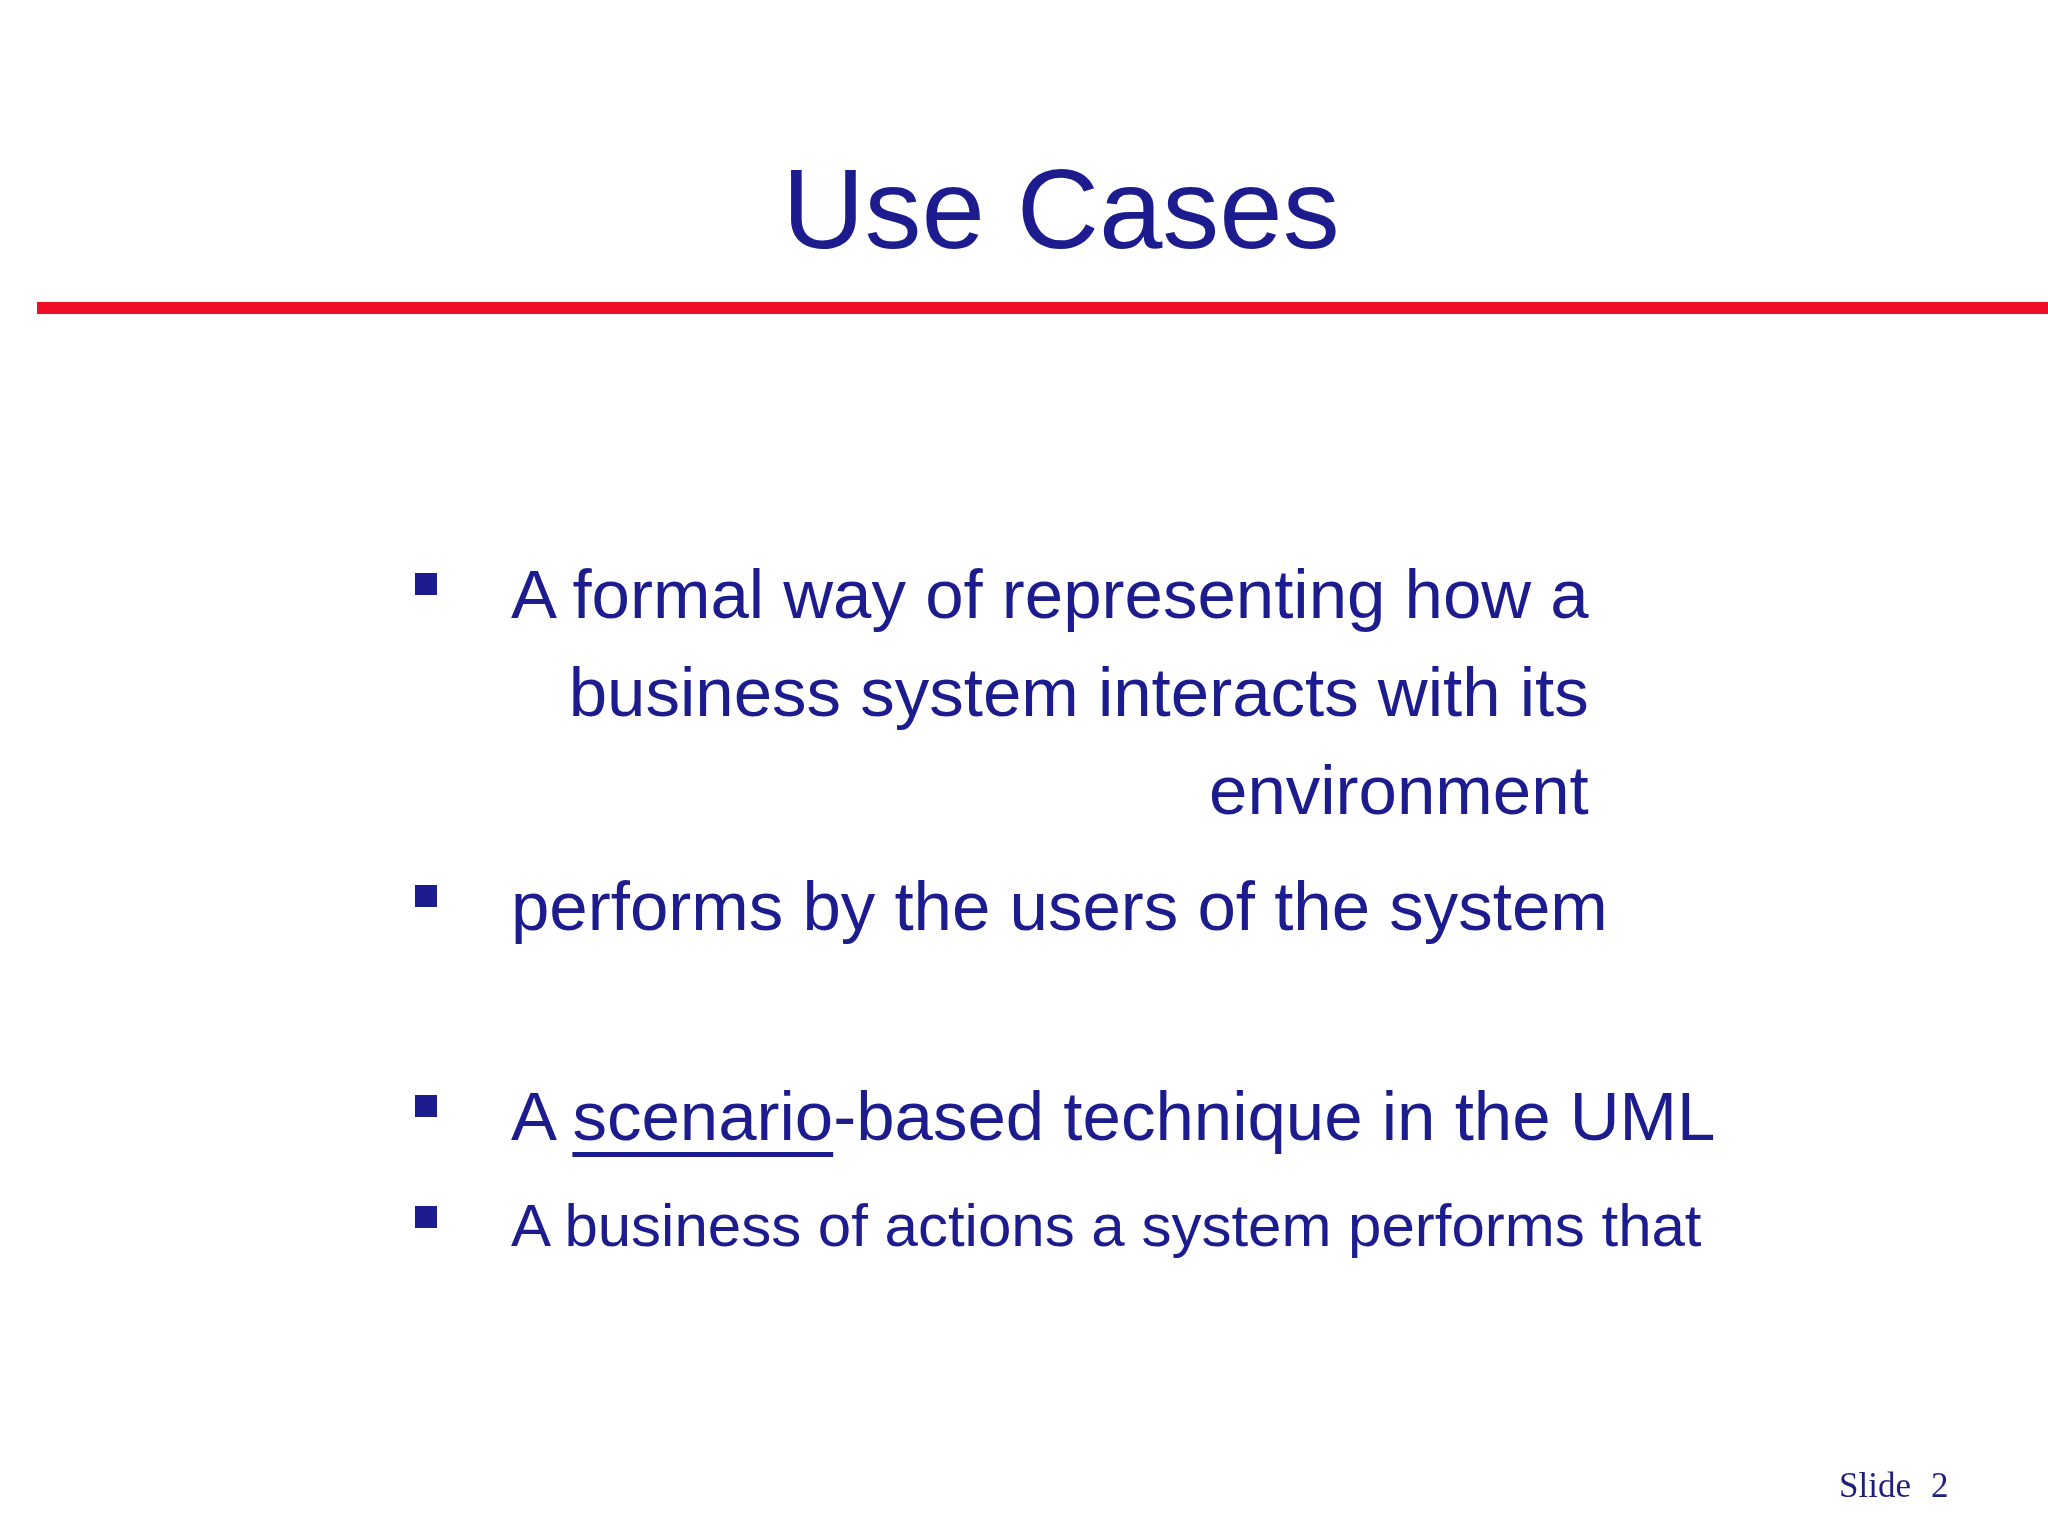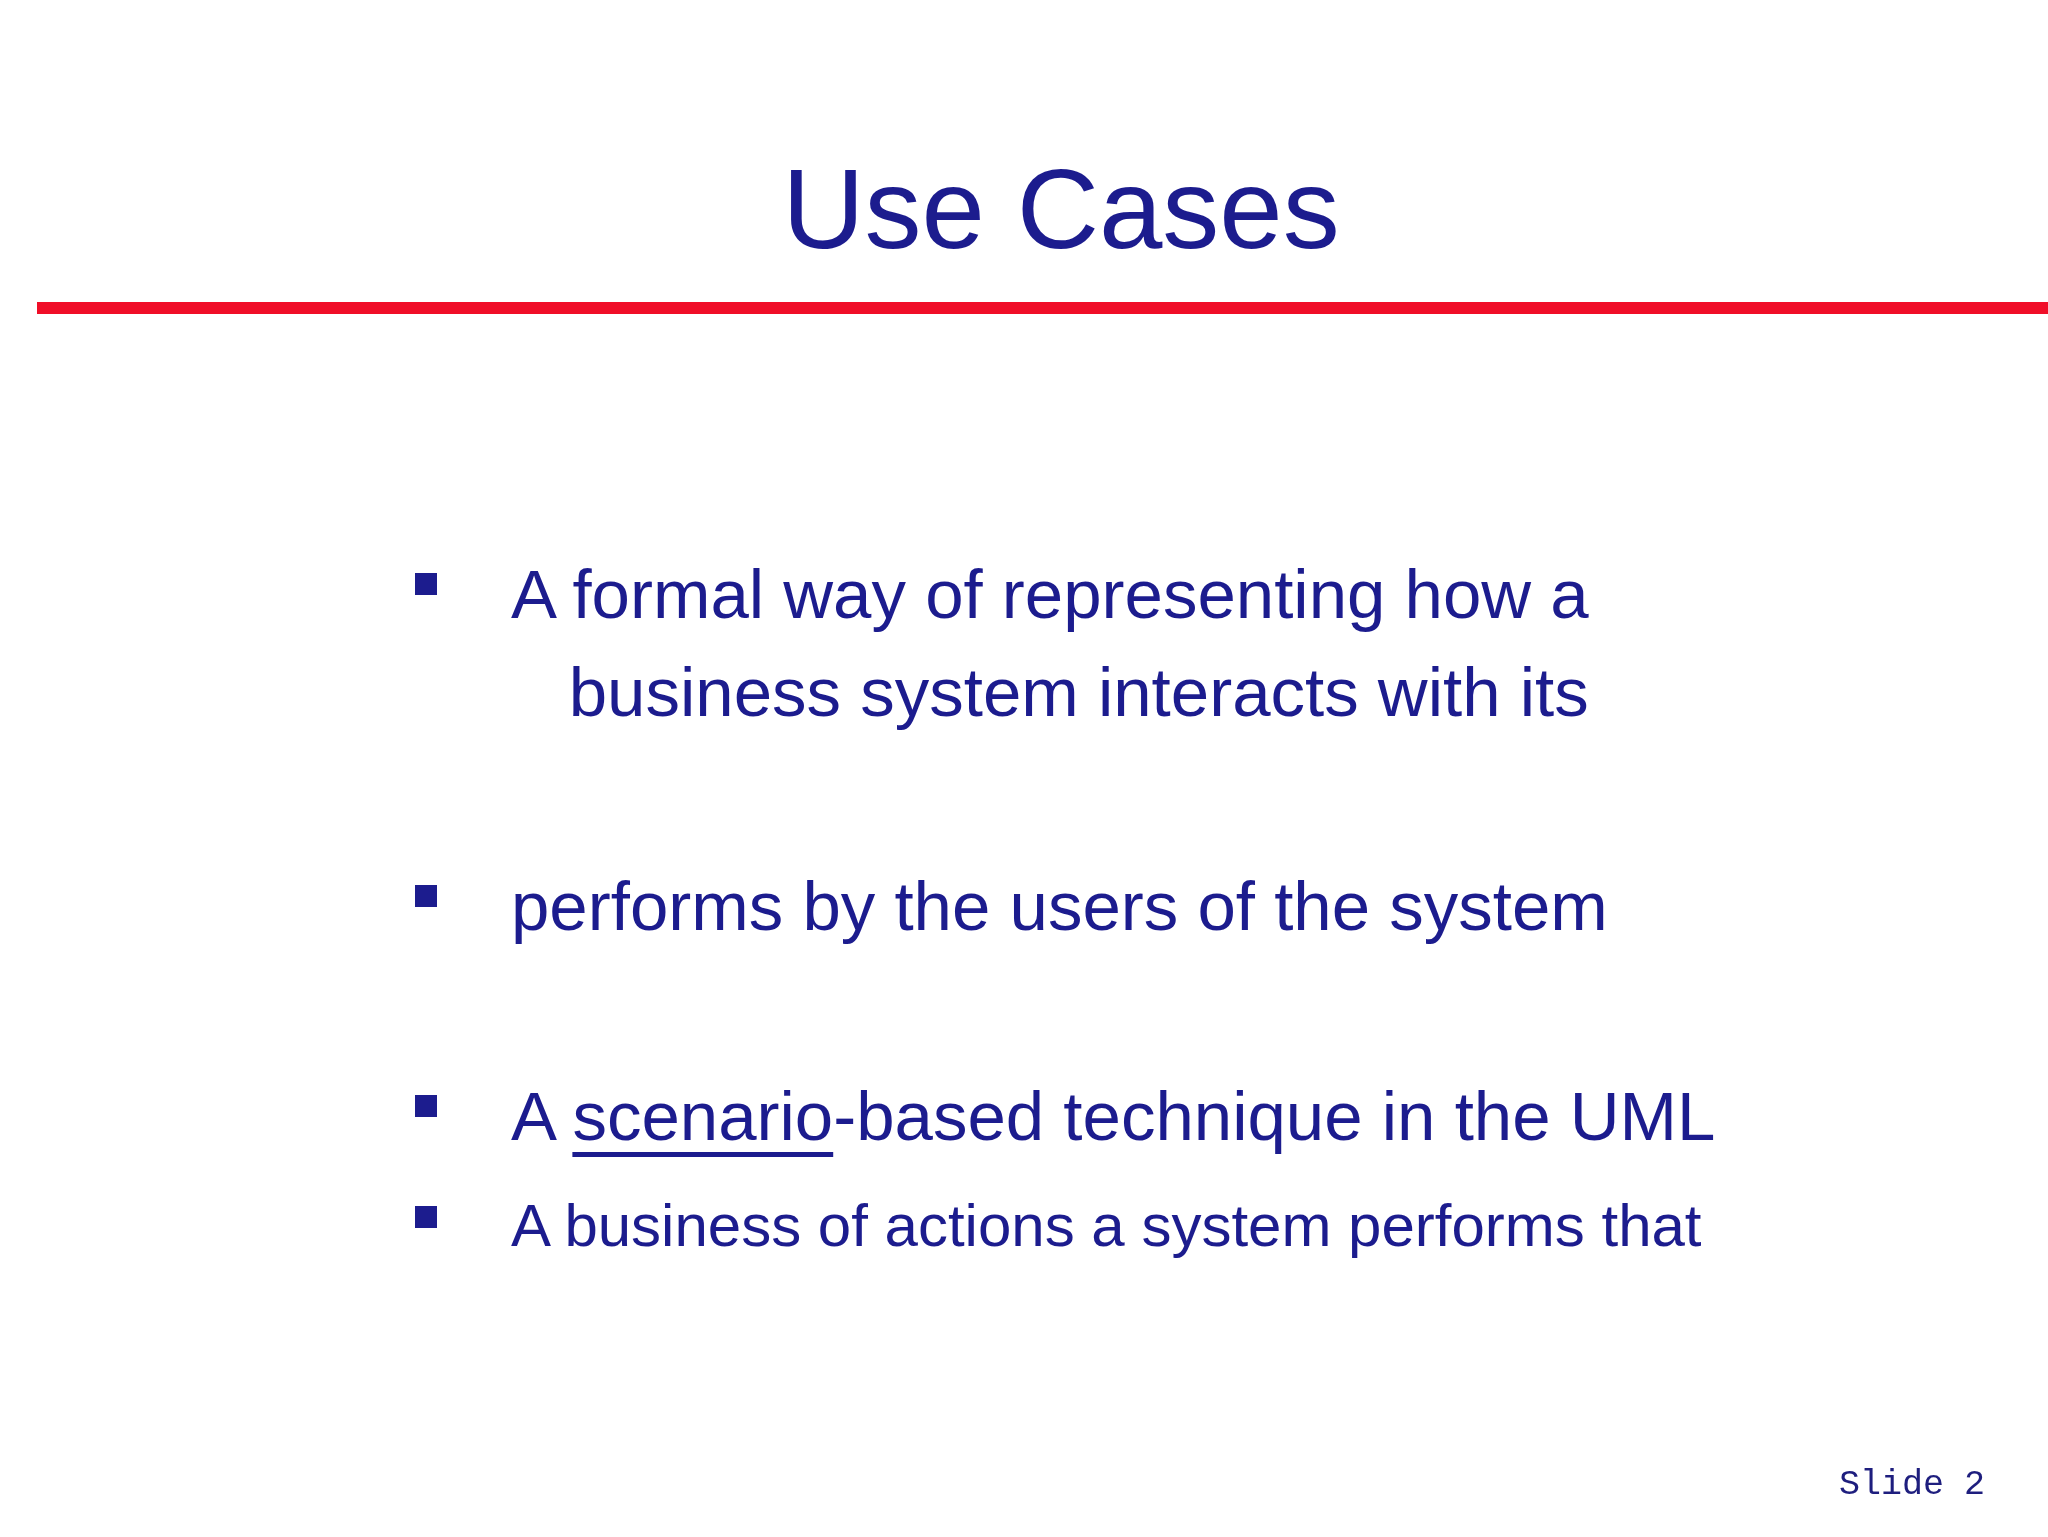--- a/index.html
+++ b/index.html
@@ -86,21 +86,21 @@
   .bullet-4 { top: 1185px; }
   .underlined {
     text-decoration: underline;
     text-decoration-thickness: 5px;
     text-underline-offset: 12px;
   }
   .footer {
     position: absolute;
     left: 1802px;
     top: 1468px;
-    font-family: Liberation Mono, monospace;
+    font-family: Liberation Serif, serif;
     font-size: 35px;
     line-height: 1.0;
     color: #1e1e7e;
     white-space: nowrap;
   }
   .footer .num {
     margin-left: 20px;
   }
 </style>
 </head>
@@ -111,20 +111,21 @@
   <div class="title">Use Cases</div>
 
   <div class="rule"></div>
 
 
   <div class="bullet size-a bullet-1">
     <div class="marker"></div>
     <div class="lines">
       <div class="line">A formal way of representing how a</div>
       <div class="line">business system interacts with its</div>
+      <div class="line">environment</div>
     </div>
   </div>
 
   <div class="bullet size-a bullet-2">
     <div class="marker"></div>
     <div class="lines">
       <div class="line">performs by the users of the system</div>
     </div>
   </div>
 

